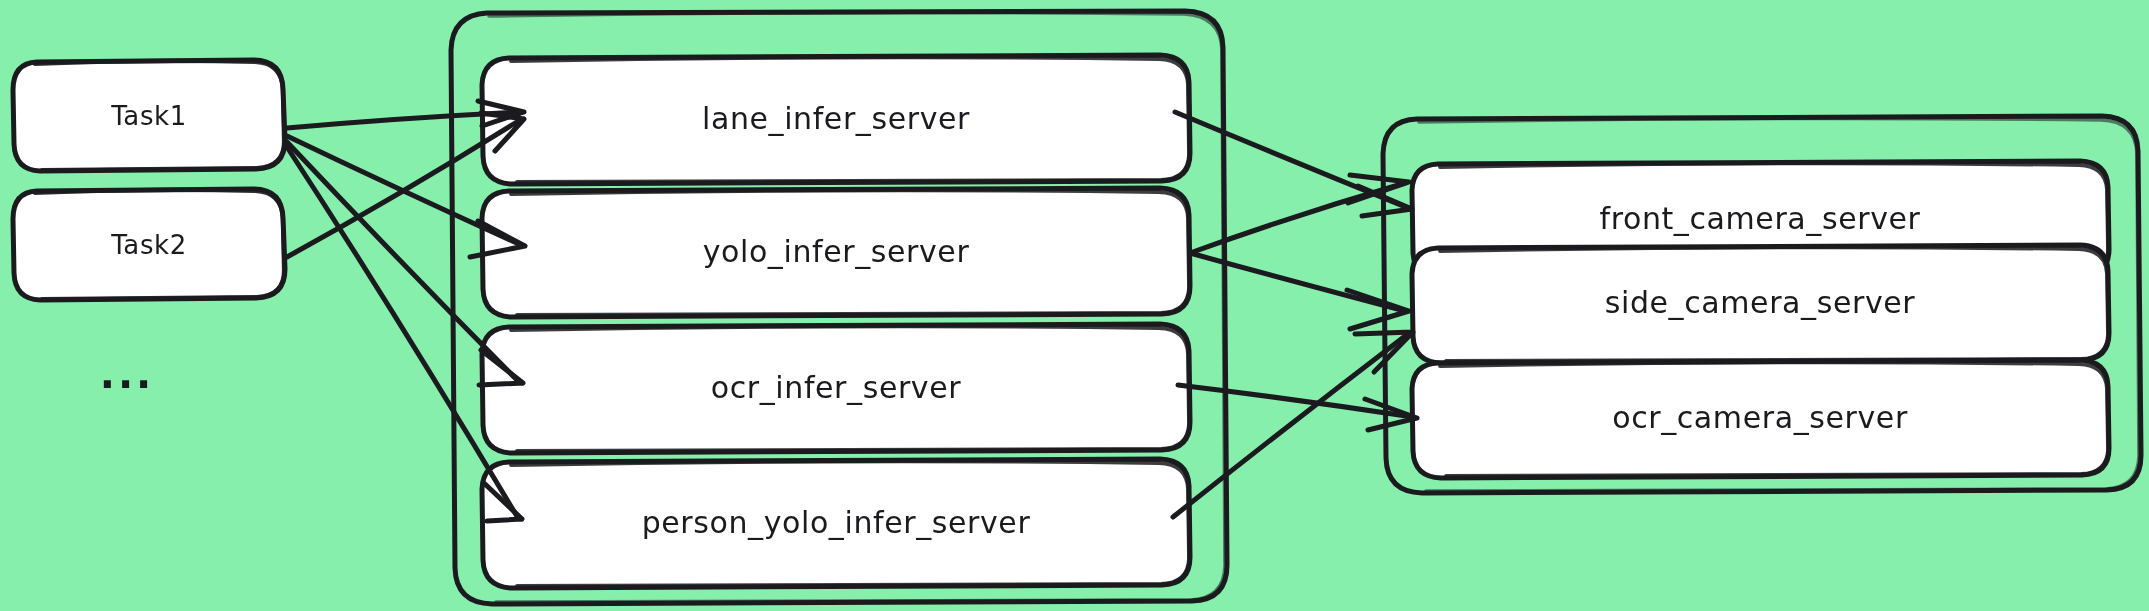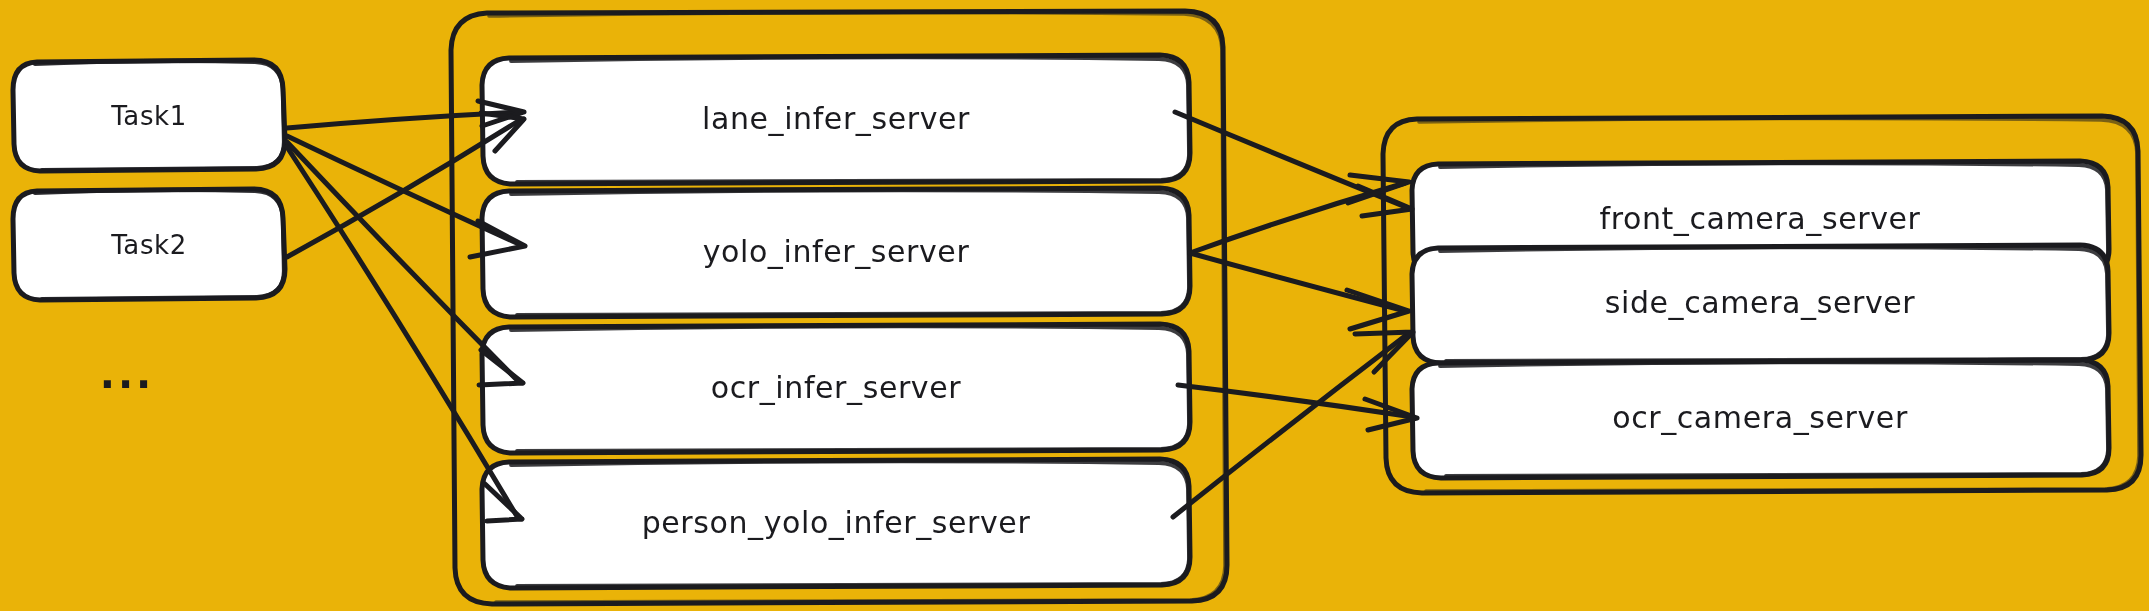--- a/index.html
+++ b/index.html
@@ -4,21 +4,21 @@
 <style>
   html, body {
     margin: 0;
     padding: 0;
     background: #ffffff;
   }
   #canvas-root {
     position: relative;
     width: 2149px;
     height: 611px;
-    background: #eab308;
+    background: #86efac;
     overflow: hidden;
     font-family: "DejaVu Sans", sans-serif;
   }
   svg.diagram {
     position: absolute;
     top: 0;
     left: 0;
     width: 2149px;
     height: 611px;
     display: block;

